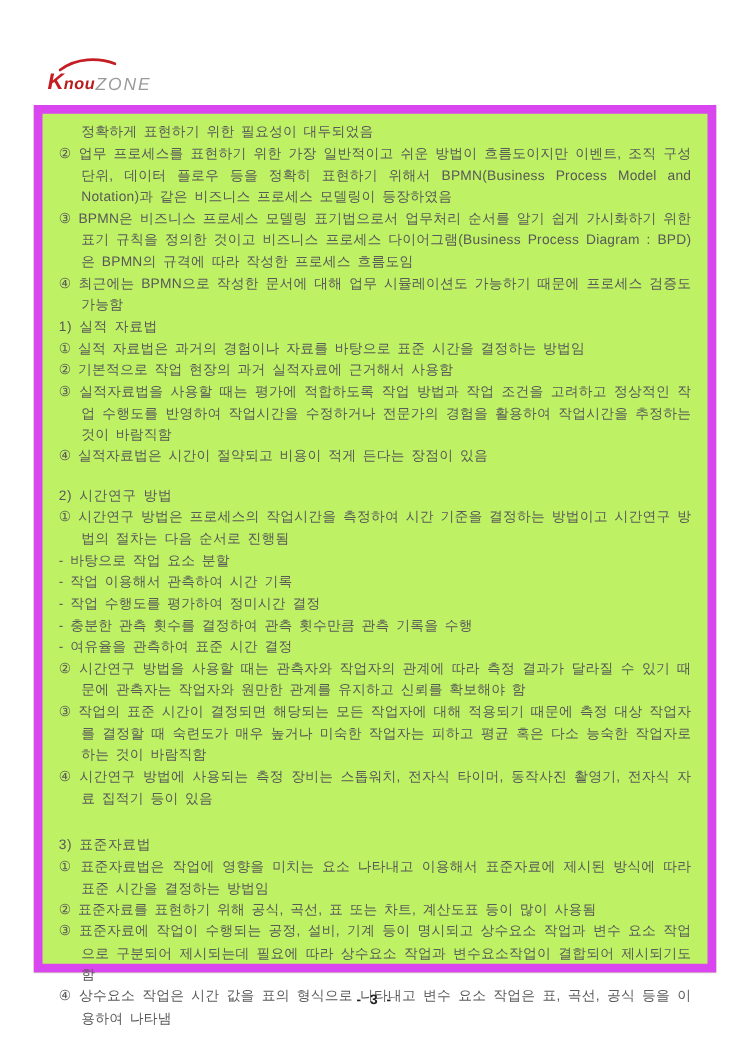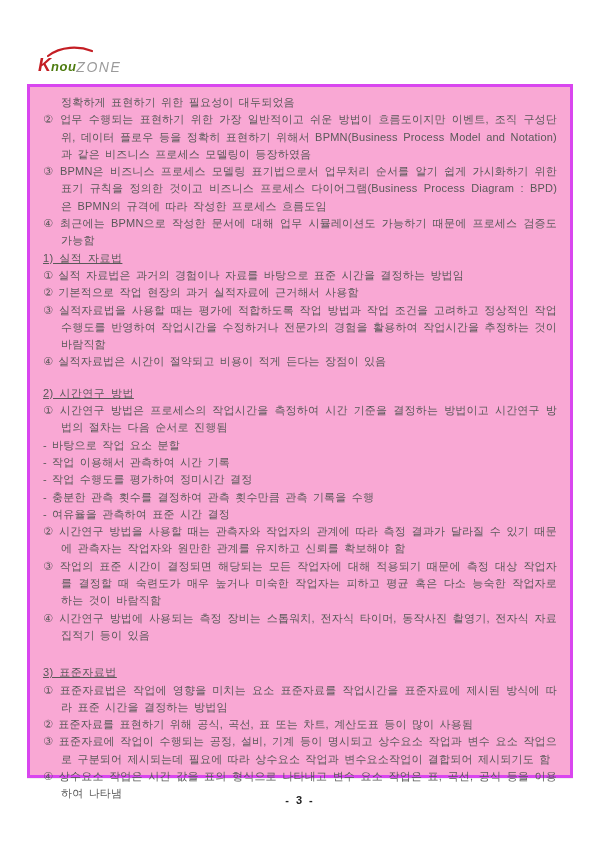--- a/index.html
+++ b/index.html
@@ -23,21 +23,21 @@
     white-space: nowrap;
   }
   .logo-k {
     color: #c41e24;
     font-weight: bold;
     font-style: italic;
     font-size: 18px;
     line-height: 18px;
   }
   .logo-nou {
-    color: #4d7c0f;
+    color: #b91c1c;
     font-weight: bold;
     font-style: italic;
     font-size: 13px;
     line-height: 15px;
     letter-spacing: 0.5px;
   }
   .logo-zone {
     color: #9b9b9b;
     font-style: italic;
     font-size: 14px;
@@ -51,23 +51,23 @@
     width: 46px;
     height: 12px;
   }
   
   .frame {
     position: absolute;
     left: 27px;
     top: 84px;
     width: 546px;
     height: 694px;
-    border: 3px solid #d946ef;
+    border: 7px solid #d946ef;
     box-shadow: 0 1px 0 rgba(0,0,0,0.06);
-    background: #f9a8d4;
+    background: #bef264;
   }
   .content {
     padding: 7px 13px 0 13px;
     color: #595959;
     font-size: 11px;
     line-height: 17.3px;
     letter-spacing: 0.2px;
     word-spacing: 2px;
     text-align: justify;
   }
@@ -78,21 +78,21 @@
   }
   .cont {
     padding-left: 18px;
   }
   .sec-title {
     font-weight: bold;
     color: #2e2e2e;
     margin-top: 5px !important;
     letter-spacing: 0.5px;
   }
-  .sub-title { letter-spacing: 0.5px; text-decoration: underline; }
+  .sub-title { letter-spacing: 0.5px; }
   .gap-a { margin-top: 14px !important; }
   .gap-b { margin-top: 20px !important; }
   
   .footer {
     position: absolute;
     left: 0;
     top: 794px;
     width: 100%;
     text-align: center;
     color: #222222;
@@ -112,21 +112,21 @@
     </svg>
     <span class="logo-k">K</span>
       <span class="logo-nou">nou</span>
       <span class="logo-zone">ZONE</span>
   </div>
 
   <div class="frame">
     <div class="content">
 
       <p class="cont">정확하게 표현하기 위한 필요성이 대두되었음</p>
-      <p class="item">② 업무 수행되는 표현하기 위한 가장 일반적이고 쉬운 방법이 흐름도이지만 이벤트, 조직 구성단위, 데이터 플로우 등을 정확히 표현하기 위해서 BPMN(Business Process Model and Notation)과 같은 비즈니스 프로세스 모델링이 등장하였음</p>
+      <p class="item">② 업무 프로세스를 표현하기 위한 가장 일반적이고 쉬운 방법이 흐름도이지만 이벤트, 조직 구성단위, 데이터 플로우 등을 정확히 표현하기 위해서 BPMN(Business Process Model and Notation)과 같은 비즈니스 프로세스 모델링이 등장하였음</p>
       <p class="item">③ BPMN은 비즈니스 프로세스 모델링 표기법으로서 업무처리 순서를 알기 쉽게 가시화하기 위한 표기 규칙을 정의한 것이고 비즈니스 프로세스 다이어그램(Business Process Diagram : BPD)은 BPMN의 규격에 따라 작성한 프로세스 흐름도임</p>
       <p class="item">④ 최근에는 BPMN으로 작성한 문서에 대해 업무 시뮬레이션도 가능하기 때문에 프로세스 검증도 가능함</p>
 
 
       <p class="sub-title">1) 실적 자료법</p>
       <p class="item">① 실적 자료법은 과거의 경험이나 자료를 바탕으로 표준 시간을 결정하는 방법임</p>
       <p class="item">② 기본적으로 작업 현장의 과거 실적자료에 근거해서 사용함</p>
       <p class="item">③ 실적자료법을 사용할 때는 평가에 적합하도록 작업 방법과 작업 조건을 고려하고 정상적인 작업 수행도를 반영하여 작업시간을 수정하거나 전문가의 경험을 활용하여 작업시간을 추정하는 것이 바람직함</p>
       <p class="item">④ 실적자료법은 시간이 절약되고 비용이 적게 든다는 장점이 있음</p>
 
@@ -135,21 +135,21 @@
       <p class="item">- 바탕으로 작업 요소 분할</p>
       <p class="item">- 작업 이용해서 관측하여 시간 기록</p>
       <p class="item">- 작업 수행도를 평가하여 정미시간 결정</p>
       <p class="item">- 충분한 관측 횟수를 결정하여 관측 횟수만큼 관측 기록을 수행</p>
       <p class="item">- 여유율을 관측하여 표준 시간 결정</p>
       <p class="item">② 시간연구 방법을 사용할 때는 관측자와 작업자의 관계에 따라 측정 결과가 달라질 수 있기 때문에 관측자는 작업자와 원만한 관계를 유지하고 신뢰를 확보해야 함</p>
       <p class="item">③ 작업의 표준 시간이 결정되면 해당되는 모든 작업자에 대해 적용되기 때문에 측정 대상 작업자를 결정할 때 숙련도가 매우 높거나 미숙한 작업자는 피하고 평균 혹은 다소 능숙한 작업자로 하는 것이 바람직함</p>
       <p class="item">④ 시간연구 방법에 사용되는 측정 장비는 스톱워치, 전자식 타이머, 동작사진 촬영기, 전자식 자료 집적기 등이 있음</p>
 
       <p class="sub-title gap-b">3) 표준자료법</p>
-      <p class="item">① 표준자료법은 작업에 영향을 미치는 요소 표준자료를 작업시간을 표준자료에 제시된 방식에 따라 표준 시간을 결정하는 방법임</p>
+      <p class="item">① 표준자료법은 작업에 영향을 미치는 요소 나타내고 이용해서 표준자료에 제시된 방식에 따라 표준 시간을 결정하는 방법임</p>
       <p class="item">② 표준자료를 표현하기 위해 공식, 곡선, 표 또는 차트, 계산도표 등이 많이 사용됨</p>
       <p class="item">③ 표준자료에 작업이 수행되는 공정, 설비, 기계 등이 명시되고 상수요소 작업과 변수 요소 작업으로 구분되어 제시되는데 필요에 따라 상수요소 작업과 변수요소작업이 결합되어 제시되기도 함</p>
       <p class="item">④ 상수요소 작업은 시간 값을 표의 형식으로 나타내고 변수 요소 작업은 표, 곡선, 공식 등을 이용하여 나타냄</p>
 
     </div>
   </div>
 
   <div class="footer">- 3 -</div>
 
 </div>

